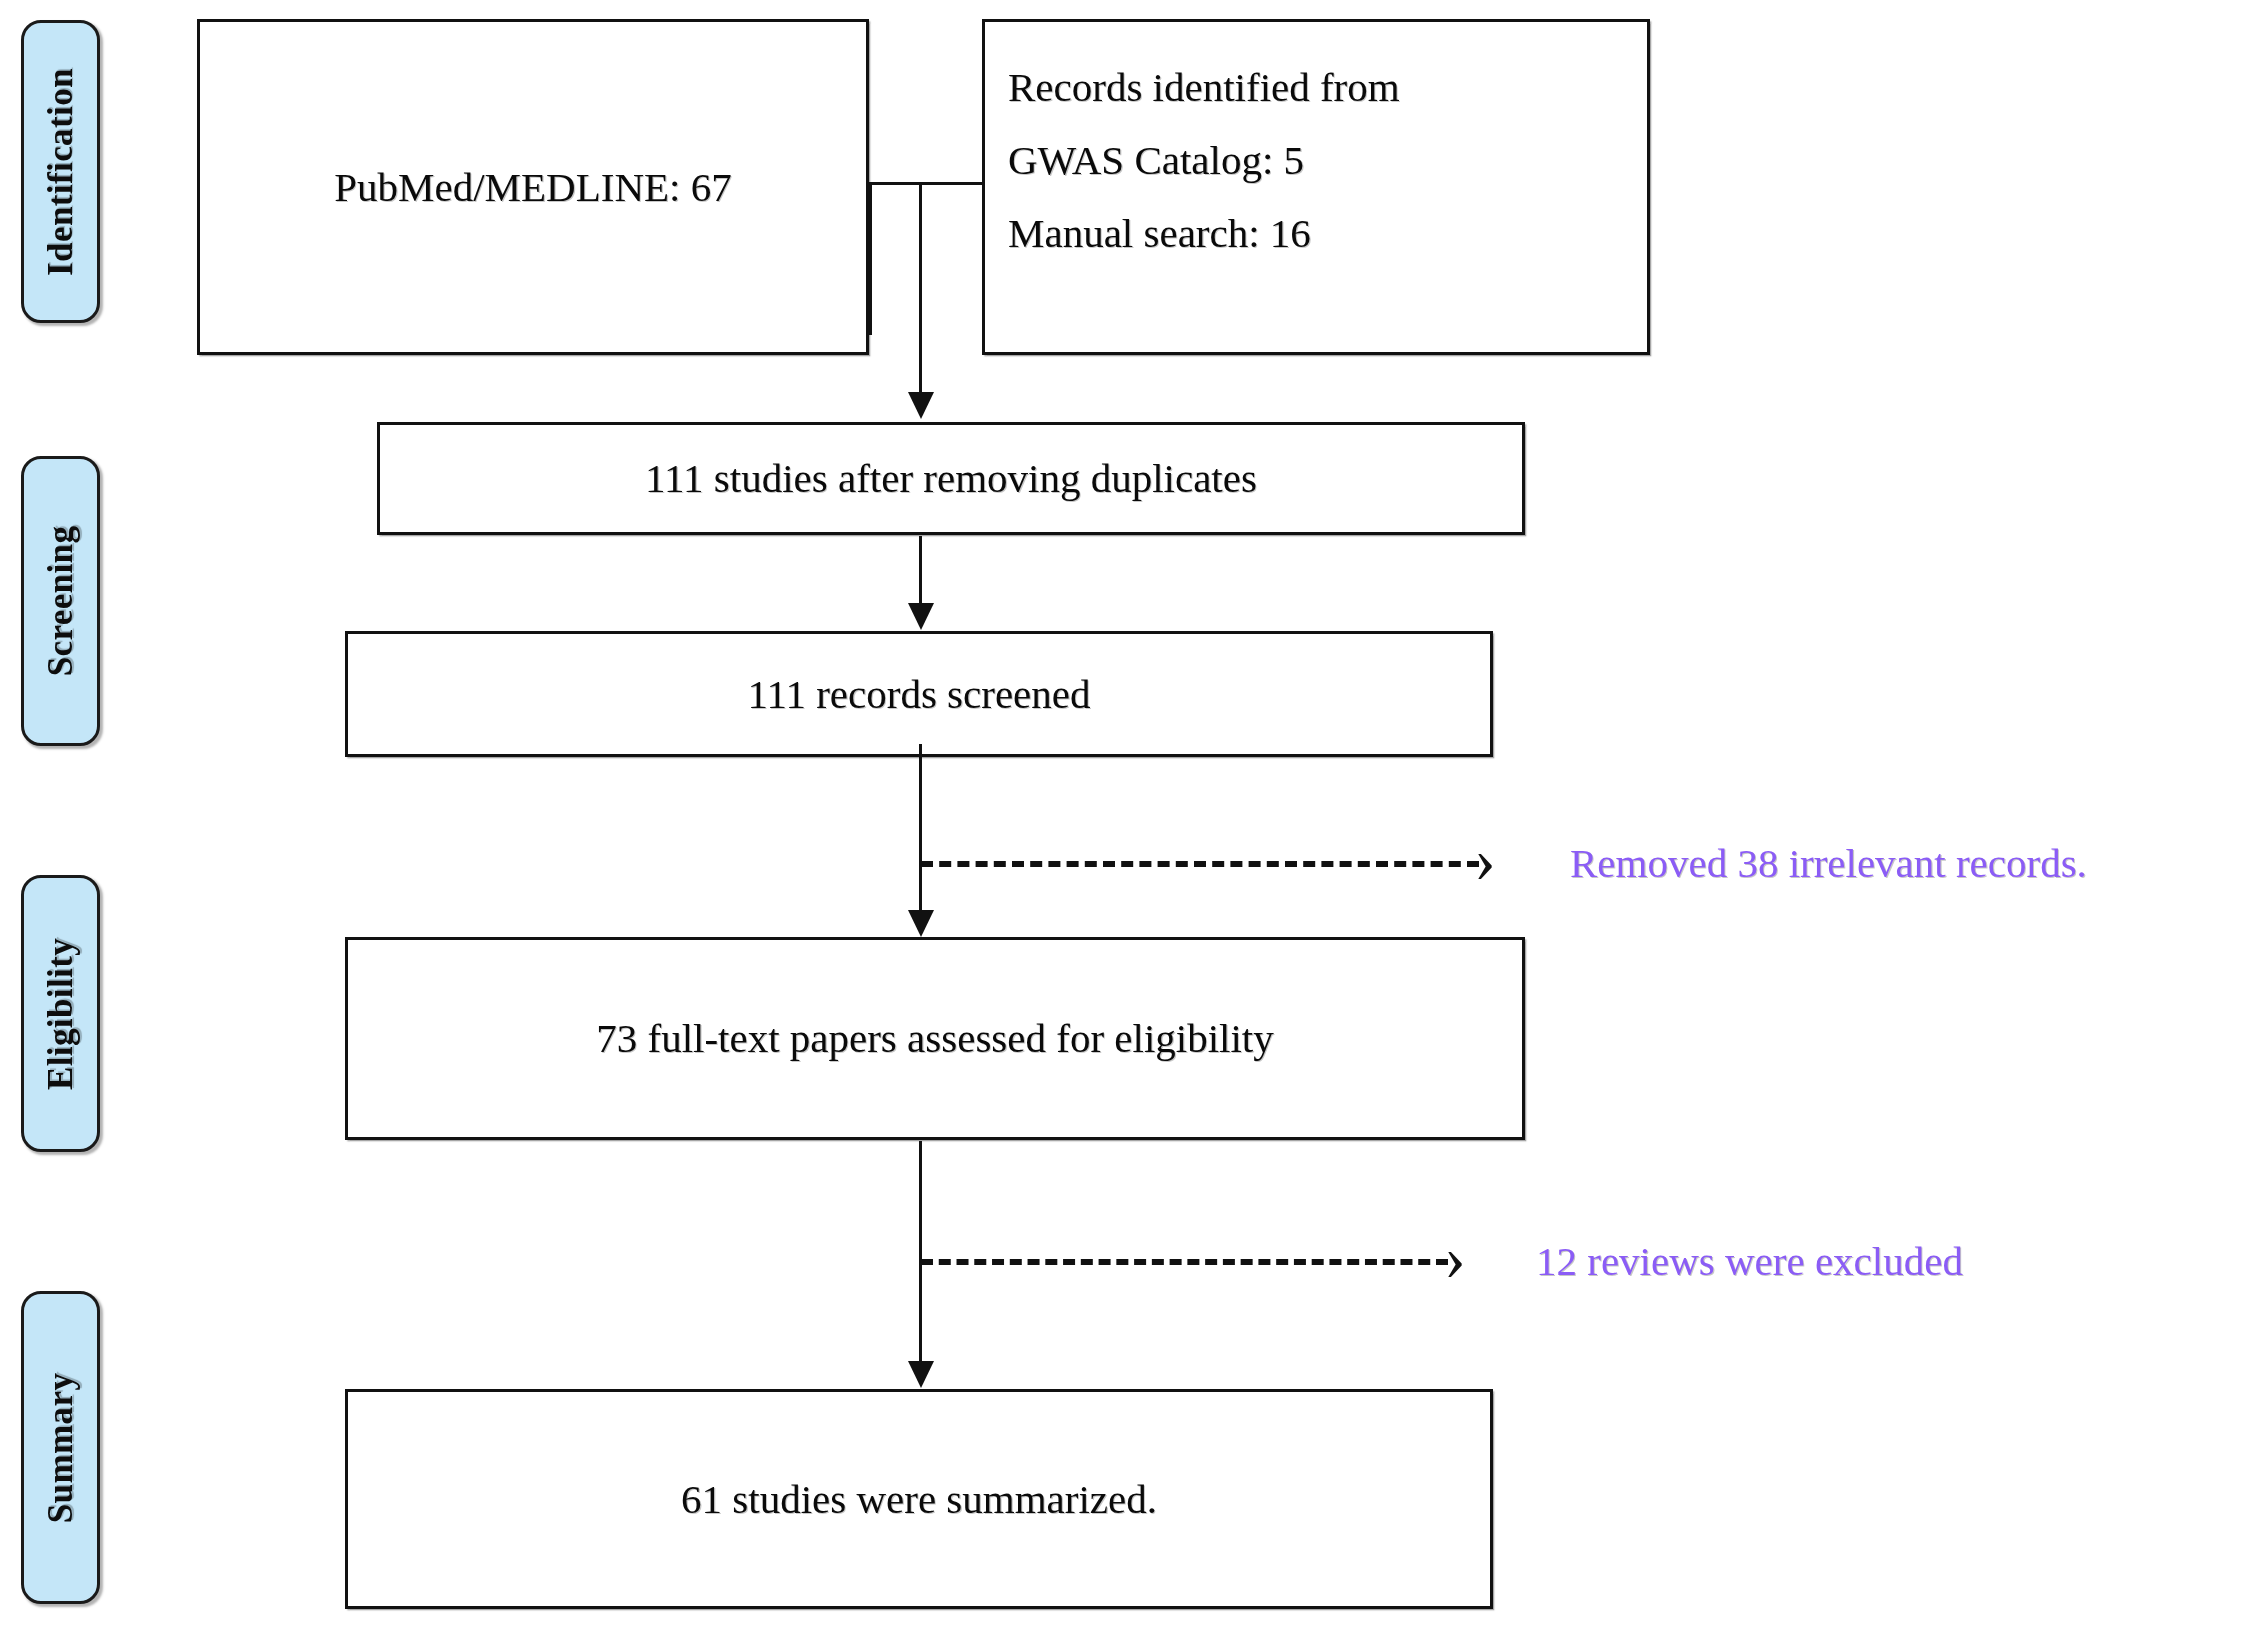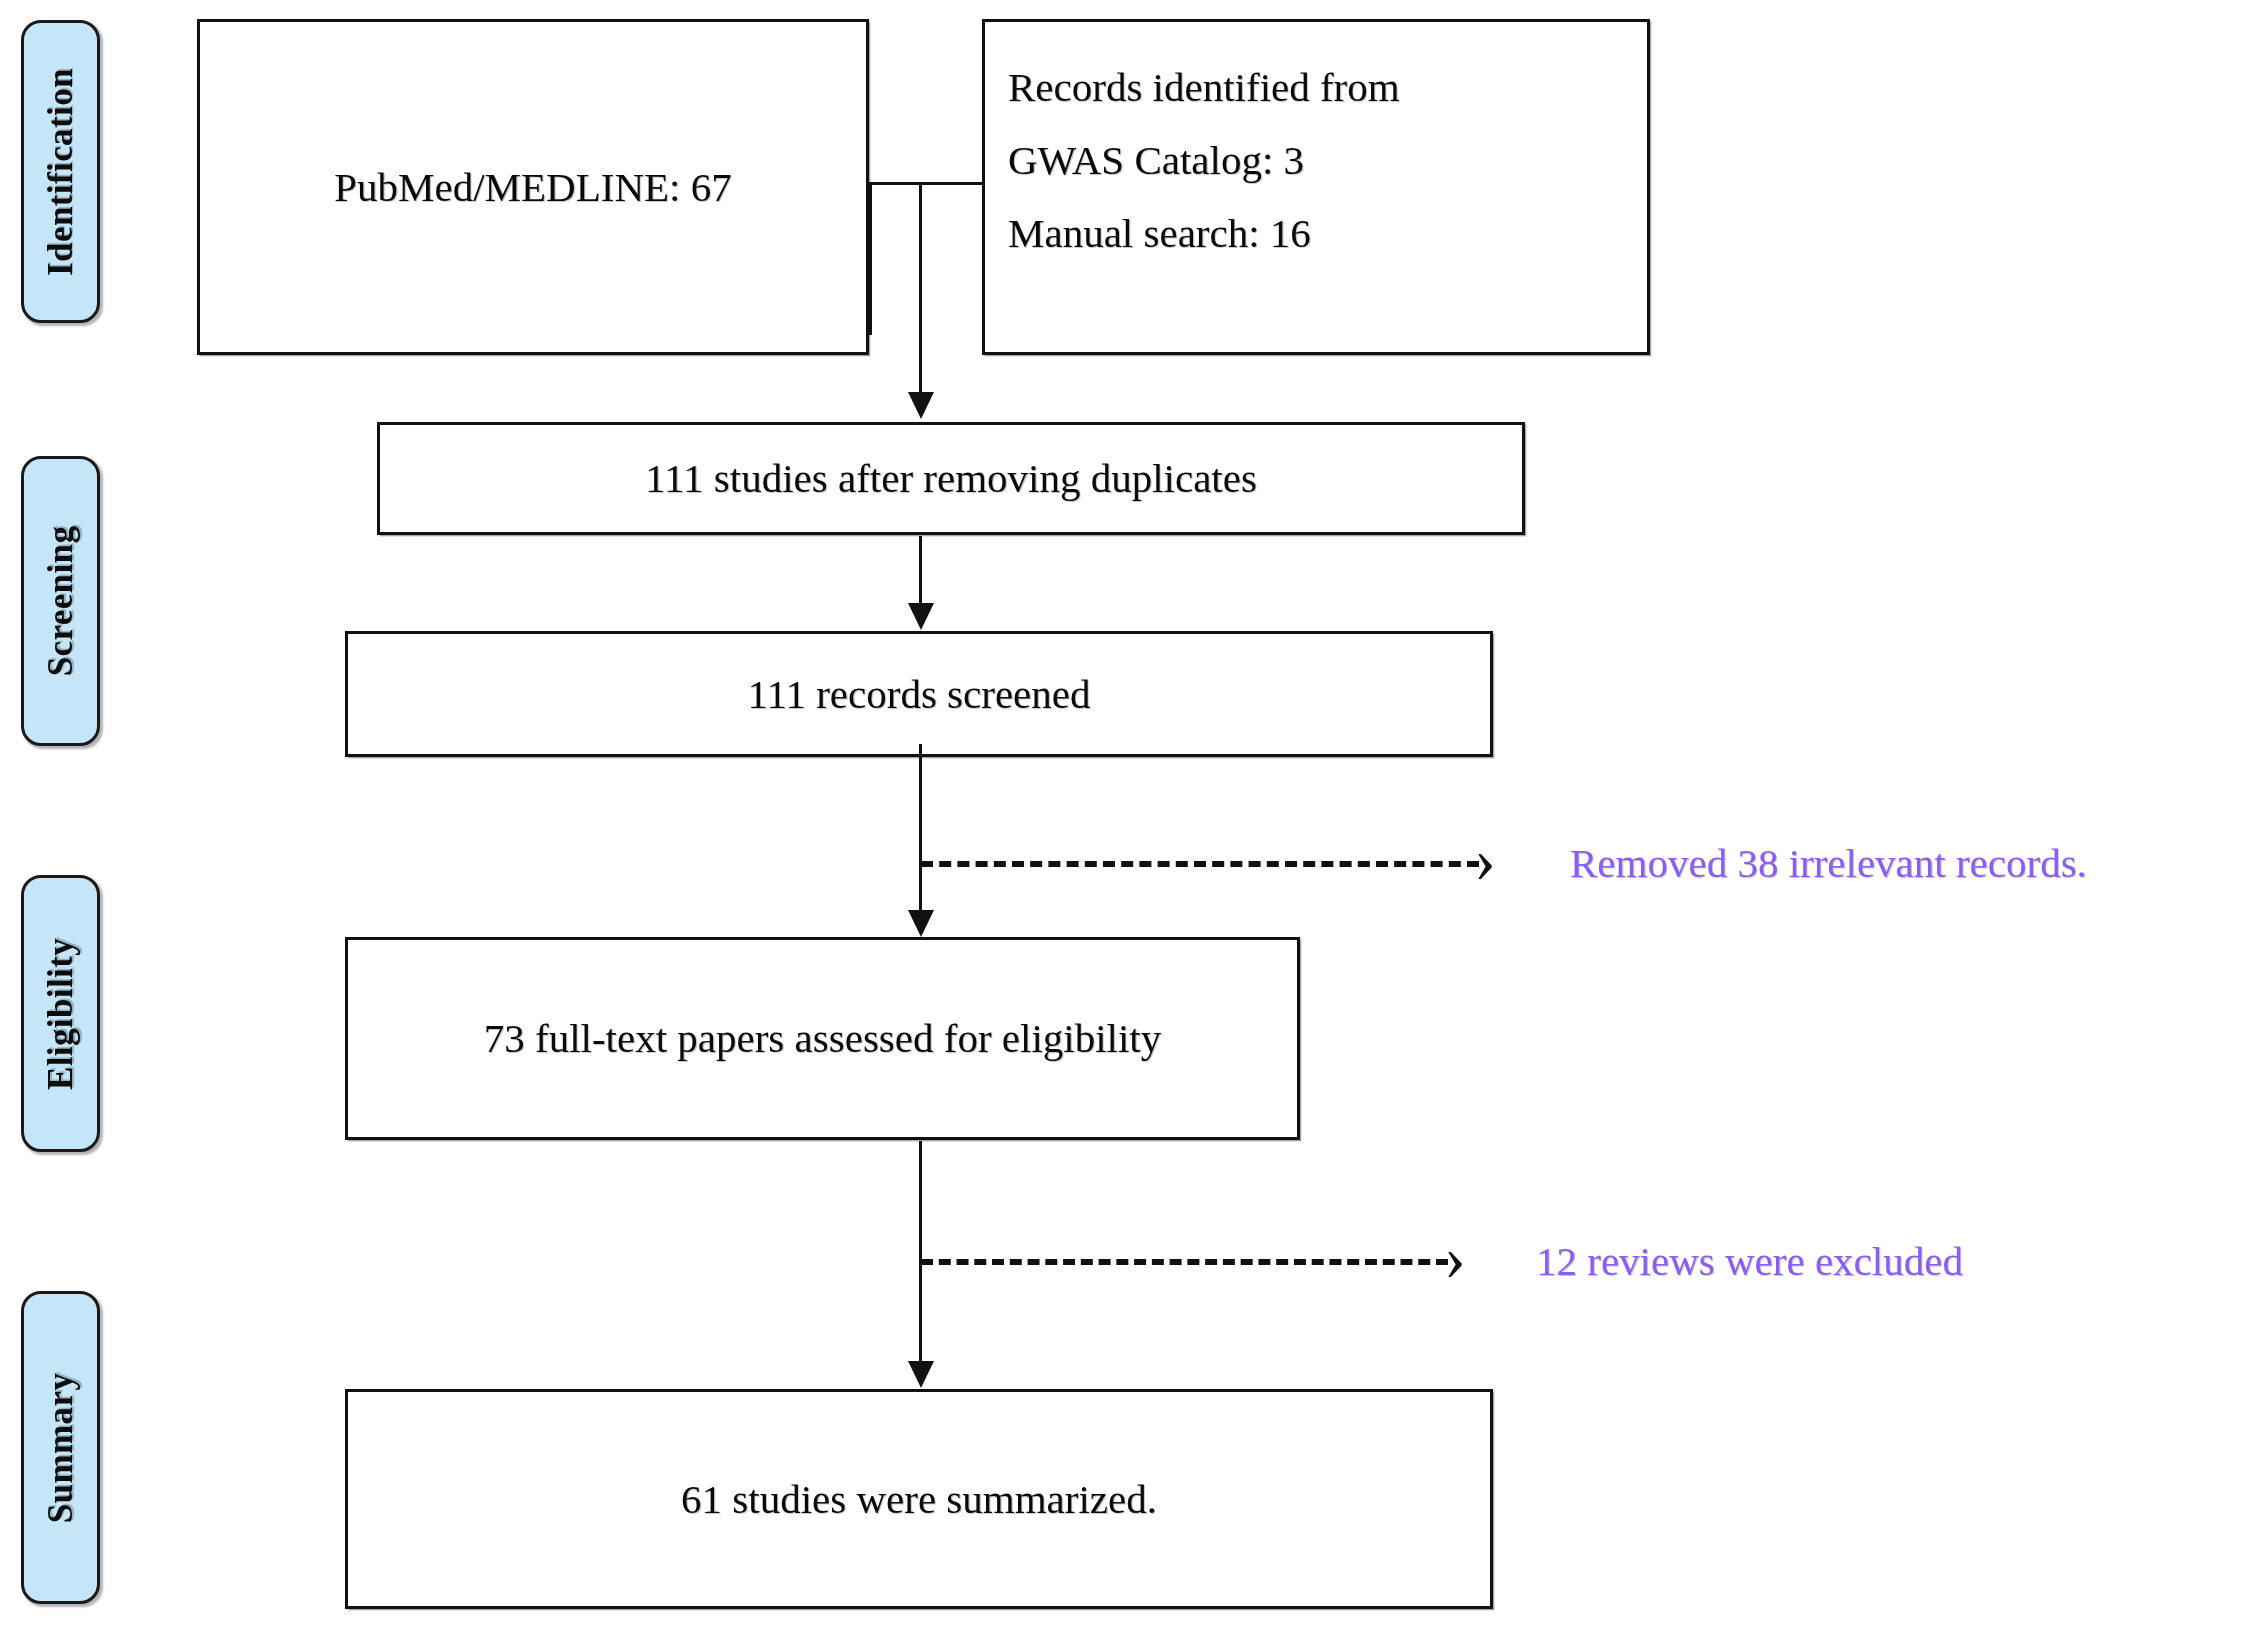--- a/index.html
+++ b/index.html
@@ -131,21 +131,21 @@
     <span class="stage-label">Summary</span>
   </div>
 
   <div class="flow-box" style="left:197px; top:19px; width:672px; height:336px;">
     <div class="box-text center">PubMed/MEDLINE: 67</div>
   </div>
 
   <div class="flow-box" style="left:982px; top:19px; width:668px; height:336px; align-items:flex-start;">
     <div class="multi-line-list" style="padding-top:17px;">
       <div>Records identified from</div>
-      <div>GWAS Catalog: 3</div>
+      <div>GWAS Catalog: 5</div>
       <div>Manual search: 16</div>
     </div>
   </div>
 
   <div class="h-line" style="left:869px; top:182px; width:115px;"></div>
   <div class="v-line" style="left:869px; top:182px; height:153px;"></div>
 
   <div class="v-line" style="left:919px; top:183px; height:210px;"></div>
   <div class="arrow-head-down" style="left:908px; top:392px;"></div>
 
@@ -160,21 +160,21 @@
     <div class="box-text center">111 records screened</div>
   </div>
 
   <div class="v-line" style="left:919px; top:744px; height:168px;"></div>
   <div class="arrow-head-down" style="left:908px; top:910px;"></div>
 
   <div class="dashed-line" style="left:921px; top:861px; width:558px;"></div>
   <div class="arrow-chevron" style="left:1474px; top:839px;">›</div>
   <div class="side-note" style="left:1570px; top:839px;">Removed  38 irrelevant records.</div>
 
-  <div class="flow-box" style="left:345px; top:937px; width:955px; height:203px;justify-content:center;">
+  <div class="flow-box" style="left:345px; top:937px; width:1180px; height:203px;justify-content:center;">
     <div class="box-text center">73 full-text papers assessed for eligibility</div>
   </div>
 
   <div class="v-line" style="left:919px; top:1141px; height:222px;"></div>
   <div class="arrow-head-down" style="left:908px; top:1361px;"></div>
 
   <div class="dashed-line" style="left:921px; top:1259px; width:527px;"></div>
   <div class="arrow-chevron" style="left:1444px; top:1237px;">›</div>
   <div class="side-note" style="left:1536px; top:1237px;">12 reviews  were  excluded</div>
 

